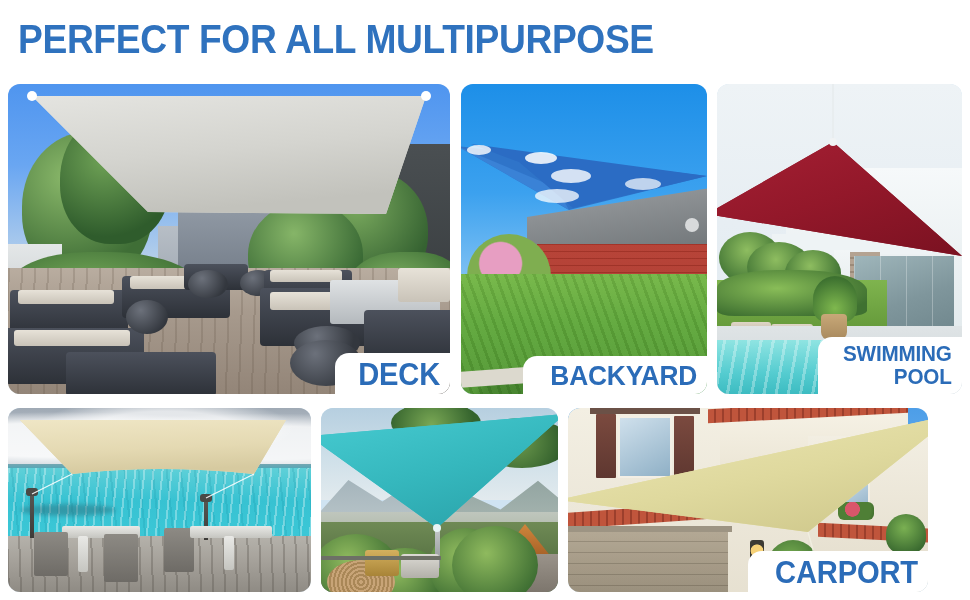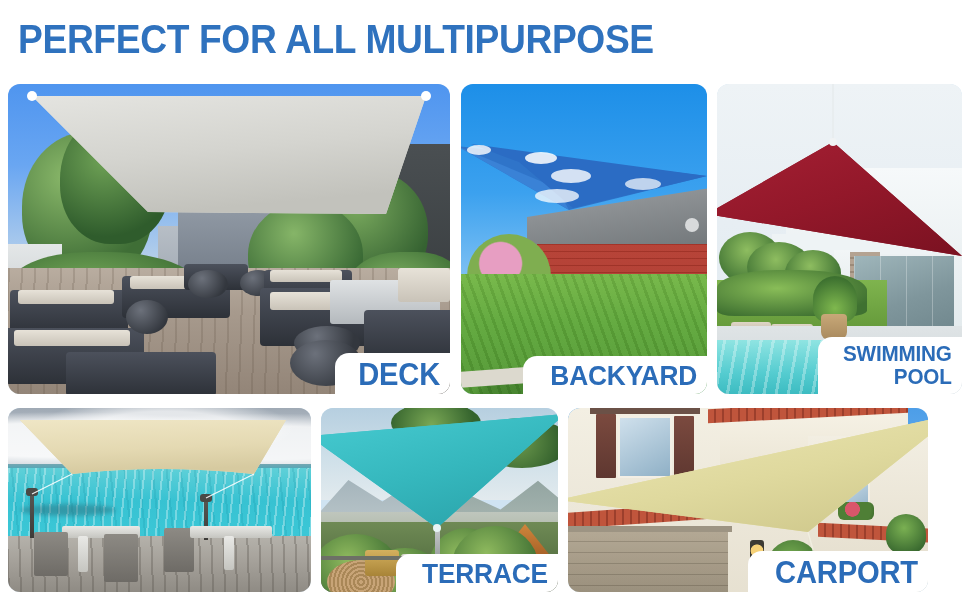--- a/index.html
+++ b/index.html
@@ -653,23 +653,20 @@
         <defs>
           <linearGradient id="turqgrad" x1="0.1" y1="0" x2="0.7" y2="1">
             <stop offset="0%" stop-color="#46cad0"></stop>
             <stop offset="55%" stop-color="#35b7bd"></stop>
             <stop offset="100%" stop-color="#2ba4ab"></stop>
           </linearGradient>
         </defs>
         <circle cx="116" cy="120" r="4" fill="#e7f4f5"></circle>
       </svg>
     </div>
-    <div class="caption cap-md">
-      <span>TERRACE</span>
-    </div>
   </div>
 
   <div class="panel" id="p-carport" style="left:568px; top:408px; width:360px; height:184px;">
     <div class="scene">
       <div class="layer sky"></div>
       <div class="layer house"></div>
       <div class="layer house2"></div>
       <div class="layer" style="right:0; top:28px; width:120px; height:156px; background:linear-gradient(180deg,#f2eee2,#e3dccb);"></div>
       <div class="layer tileroof tr2"></div>
       <div class="layer tileroof tr3"></div>

